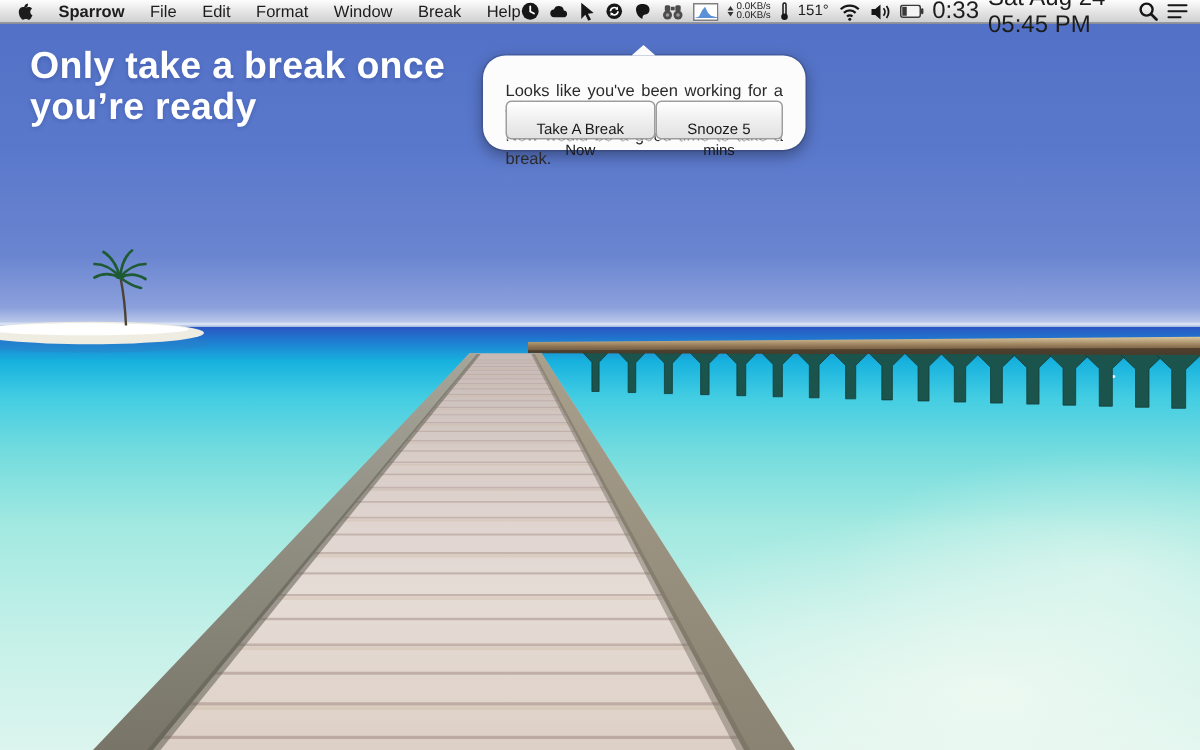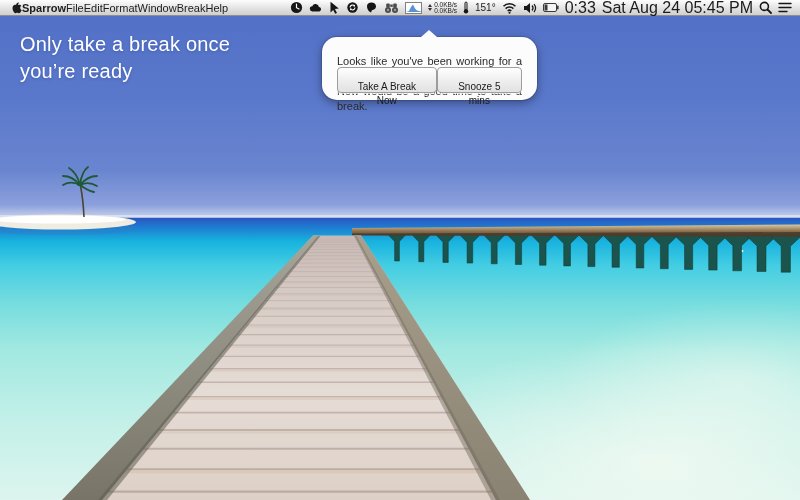--- a/index.html
+++ b/index.html
@@ -5,32 +5,32 @@
   * { margin:0; padding:0; box-sizing:border-box; }
   html,body { width:800px; height:500px; overflow:hidden; font-family:"Liberation Sans", sans-serif; }
   .stage { position:relative; width:800px; height:500px; background:#4f6ec6; }
 
   
   .scene { position:absolute; inset:0; }
 
   
   .headline {
     position:absolute; left:20px; top:31px; color:#ffffff;
-    font-size:20px; font-weight:normal; line-height:27px; letter-spacing:.2px;
+    font-size:25px; font-weight:bold; line-height:27px; letter-spacing:.2px;
     text-shadow:0 1px 3px rgba(20,40,110,.25);
   }
 
   
   .menubar {
     position:absolute; top:0; left:0; width:800px; height:16px; z-index:30;
     background:linear-gradient(#fdfdfd, #e8e8e8 45%, #cfcfcf);
     border-bottom:1px solid #8f8f8f;
     display:flex; align-items:center; font-size:11px; color:#1c1c1c;
   }
-  .menubar .left { display:flex; align-items:center; padding-left:11px; }
+  .menubar .left { display:flex; align-items:center; gap:17px; padding-left:11px; }
   .menubar .appname { font-weight:bold; }
   .menubar .menu-item { cursor:default; }
   .menubar .right { margin-left:auto; display:flex; align-items:center; gap:6px; padding-right:8px; }
   .mb-icon { display:flex; align-items:center; }
   .net-block { display:flex; align-items:center; gap:2px; }
   .net-arrows { display:flex; flex-direction:column; gap:1px; align-items:center; }
   .tri-up { width:0; height:0; border-left:2.5px solid transparent; border-right:2.5px solid transparent; border-bottom:3.5px solid #333; }
   .tri-down { width:0; height:0; border-left:2.5px solid transparent; border-right:2.5px solid transparent; border-top:3.5px solid #333; }
   .net-texts { display:flex; flex-direction:column; line-height:6px; }
   .net-texts span { font-size:6.5px; color:#222; letter-spacing:0; }

